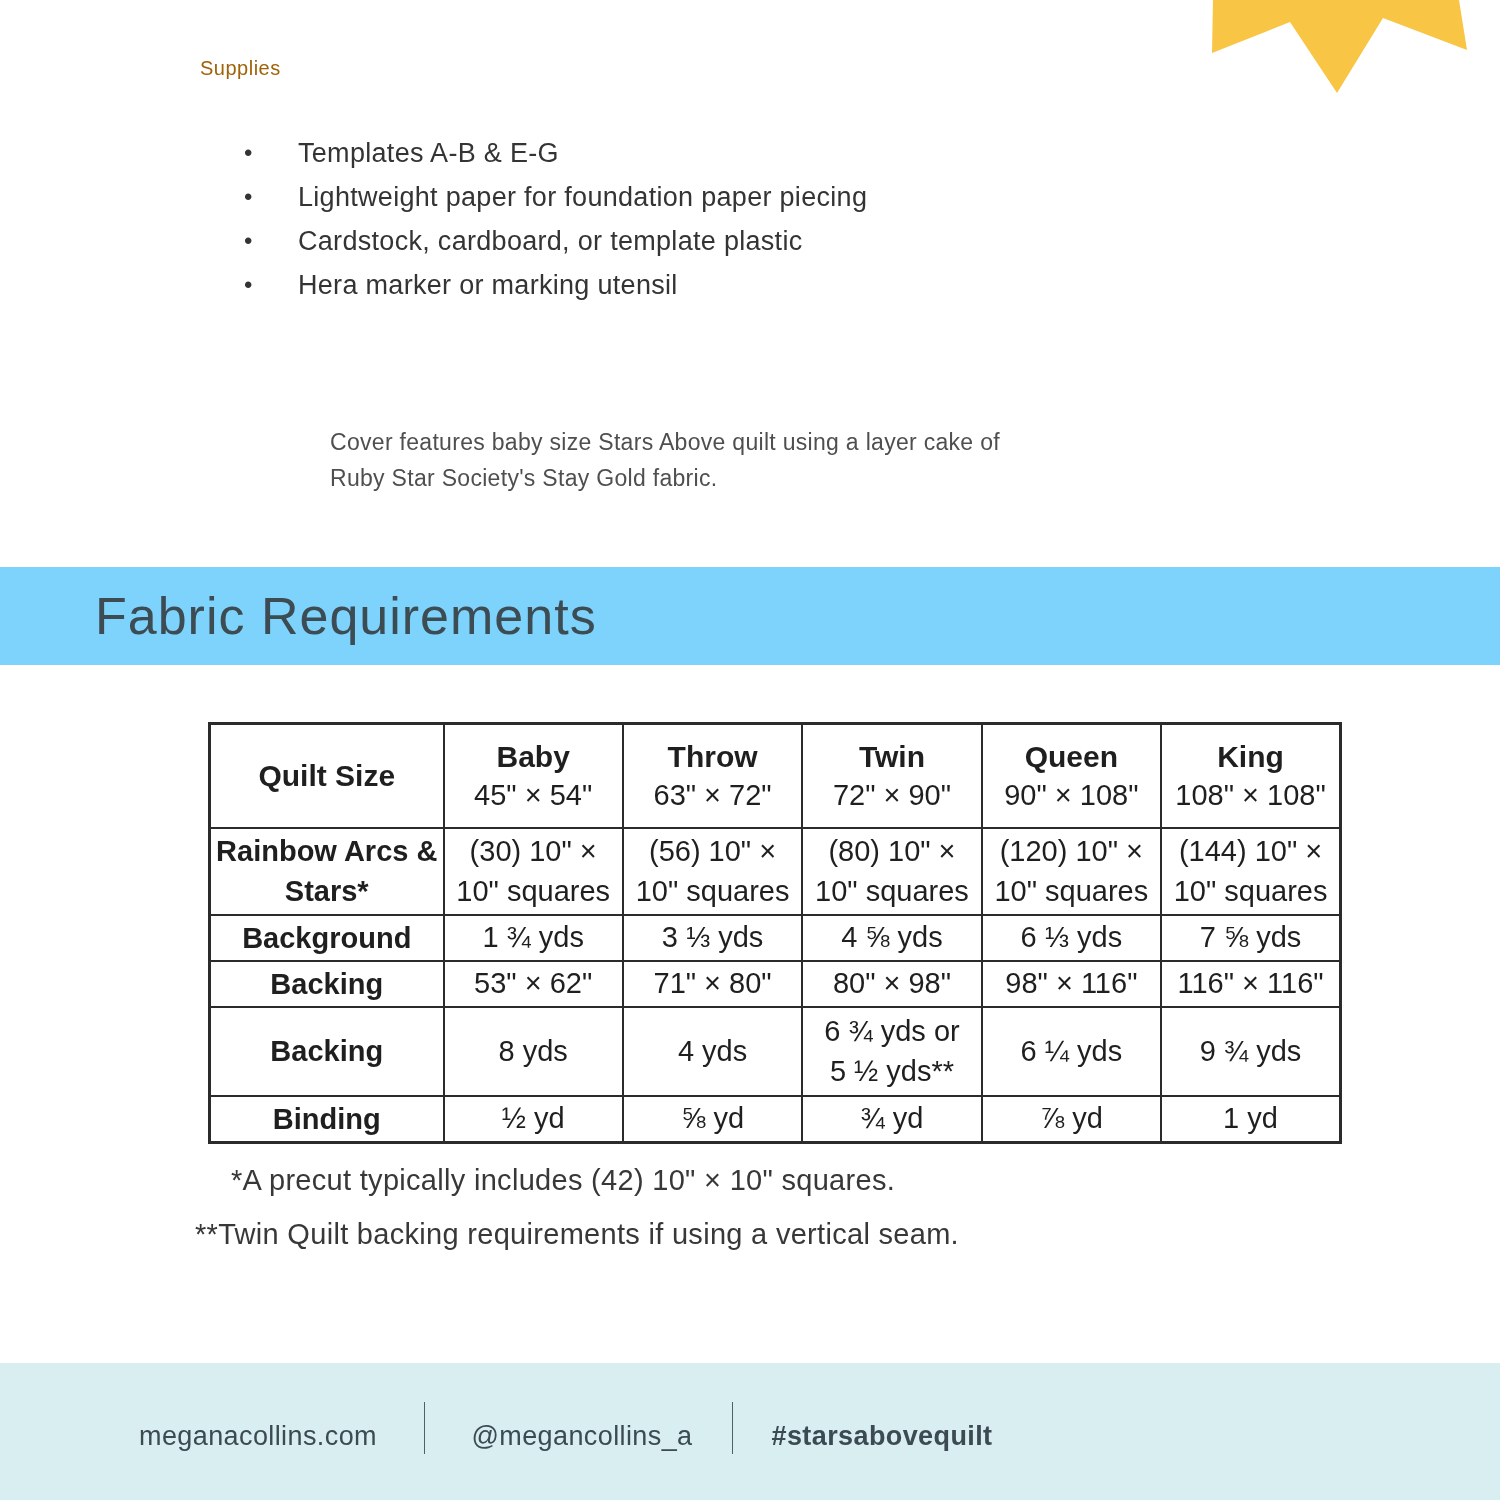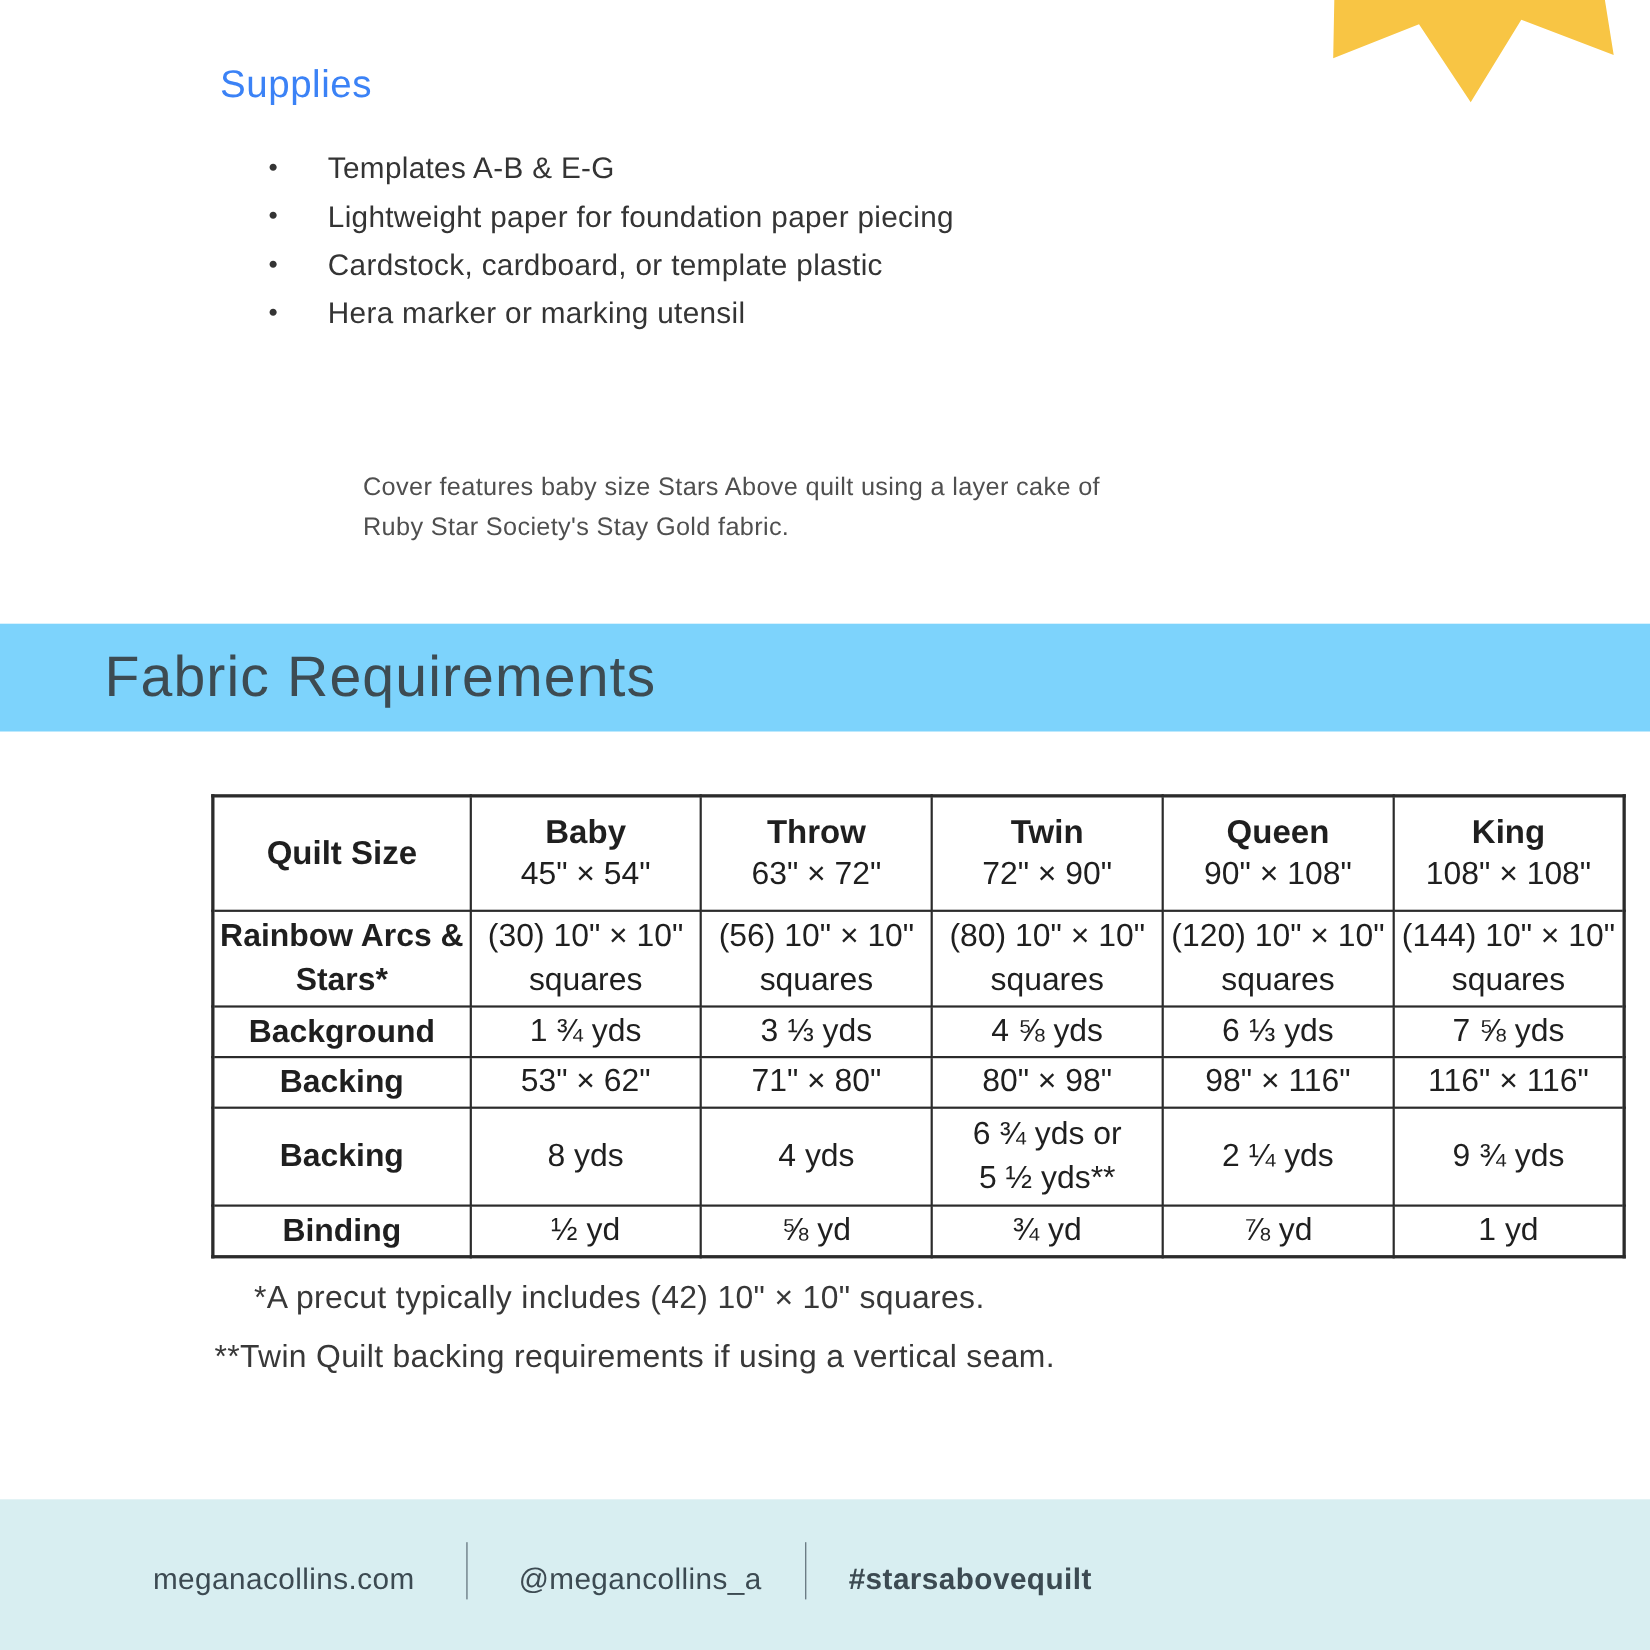--- a/index.html
+++ b/index.html
@@ -7,21 +7,21 @@
     position:relative; width:1500px; height:1500px; background:#ffffff;
     font-family:"Liberation Sans", sans-serif; color:#3b3b3b; overflow:hidden;
     margin:0 auto;
   }
   .abs { position:absolute; }
 
   
   .star-wrap { left:1205px; top:0; width:265px; height:95px; }
 
   
-  .supplies-heading { left:200px; top:57px; font-size:35px; color:#3b82f6; letter-spacing:0.5px; }
+  .supplies-heading { left:200px; top:57px; font-size:20px; color:#a16207; letter-spacing:0.5px; }
   .supplies-list { left:240px; top:131px; list-style:none; margin:0; padding:0; }
   .supplies-list li {
     position:relative; padding-left:58px; height:44px; line-height:44px;
     font-size:27px; color:#343434; letter-spacing:0.3px;
   }
   .supplies-list li::before {
     content:"•"; position:absolute; left:4px; top:0; font-size:24px; color:#343434;
   }
 
   
@@ -34,21 +34,21 @@
   .band {
     left:0; top:567px; width:1500px; height:98px; background:#7dd3fc;
     display:flex; align-items:center;
   }
   .band-title {
     margin-left:95px; font-size:52px; color:#3D4B52; letter-spacing:1px; font-weight:400;
   }
 
   
   table.req {
-    position:absolute; left:192px; top:722px; width:1286px;
+    position:absolute; left:208px; top:722px; width:1134px;
     border-collapse:collapse; table-layout:fixed; background:#ffffff;
     color:#1f1f1f;
   }
   table.req col.c-label { width:234px; }
   table.req th, table.req td {
     border:2px solid #2b2b2b; text-align:center; vertical-align:middle; padding:2px 4px;
   }
   table.req { border:3px solid #2b2b2b; }
   thead tr { height:104px; }
   tbody tr:nth-child(1) { height:87px; }
@@ -167,21 +167,21 @@
         <td class="val">80" × 98"</td>
         <td class="val">98" × 116"</td>
         <td class="val">116" × 116"</td>
       </tr>
       <tr>
         <td class="rowlabel">Backing</td>
         <td class="val">8 yds</td>
         <td class="val">4 yds</td>
         <td class="val preline">6 ¾ yds or
 5 ½ yds**</td>
-        <td class="val">2 ¼ yds</td>
+        <td class="val">6 ¼ yds</td>
         <td class="val">9 ¾ yds</td>
       </tr>
       <tr>
         <td class="rowlabel">Binding</td>
         <td class="val">½ yd</td>
         <td class="val">⅝ yd</td>
         <td class="val">¾ yd</td>
         <td class="val">⅞ yd</td>
         <td class="val">1 yd</td>
       </tr>

